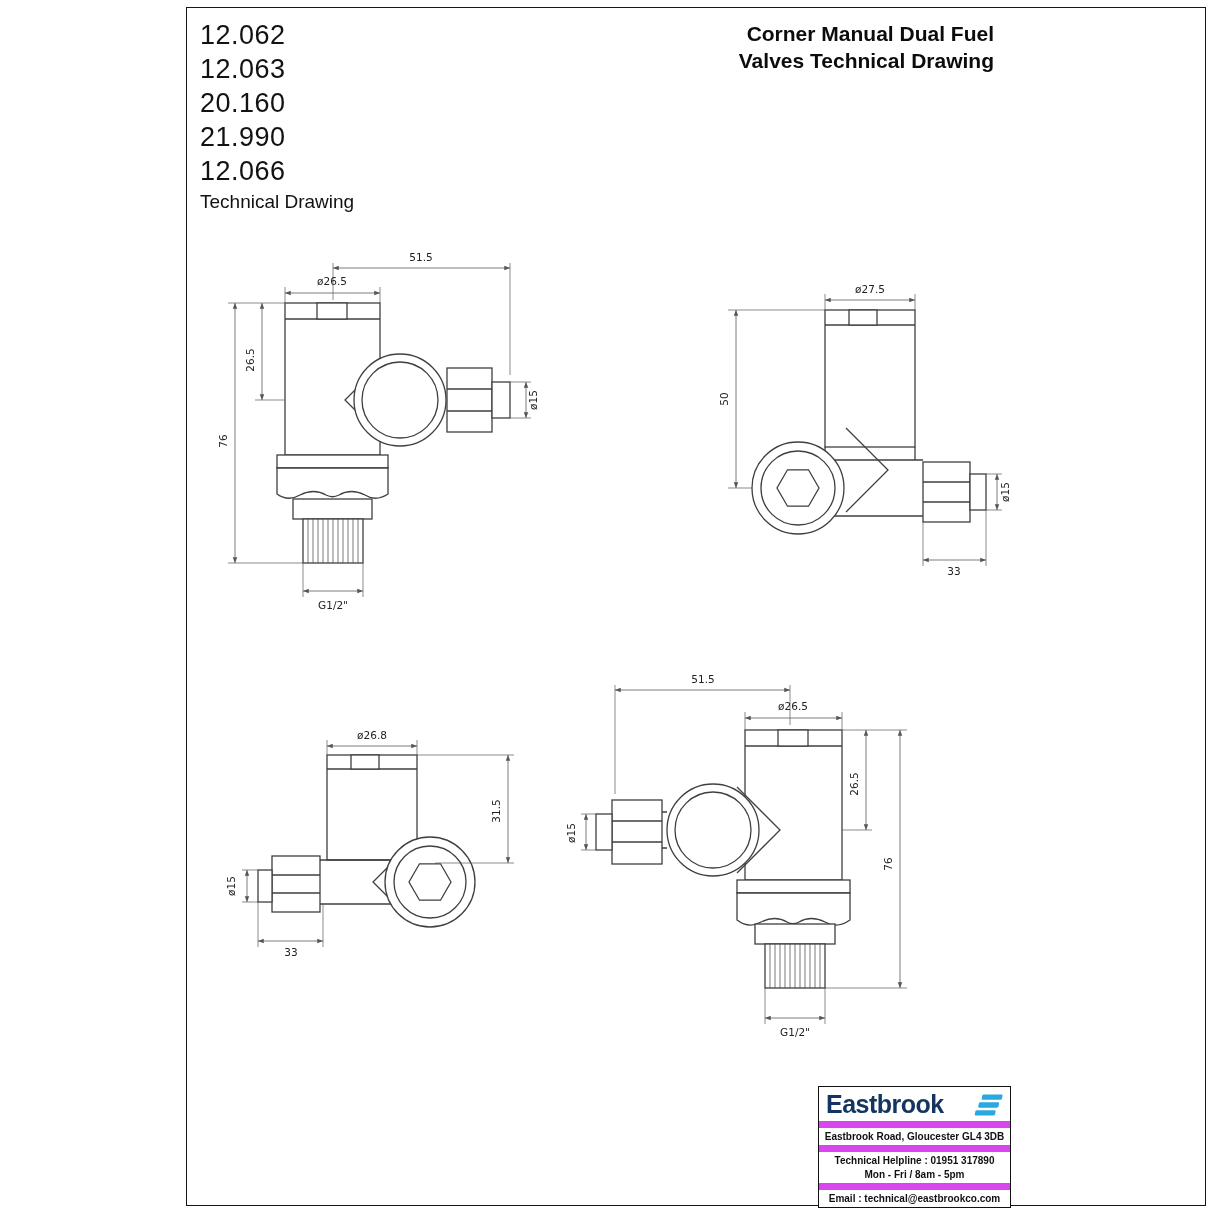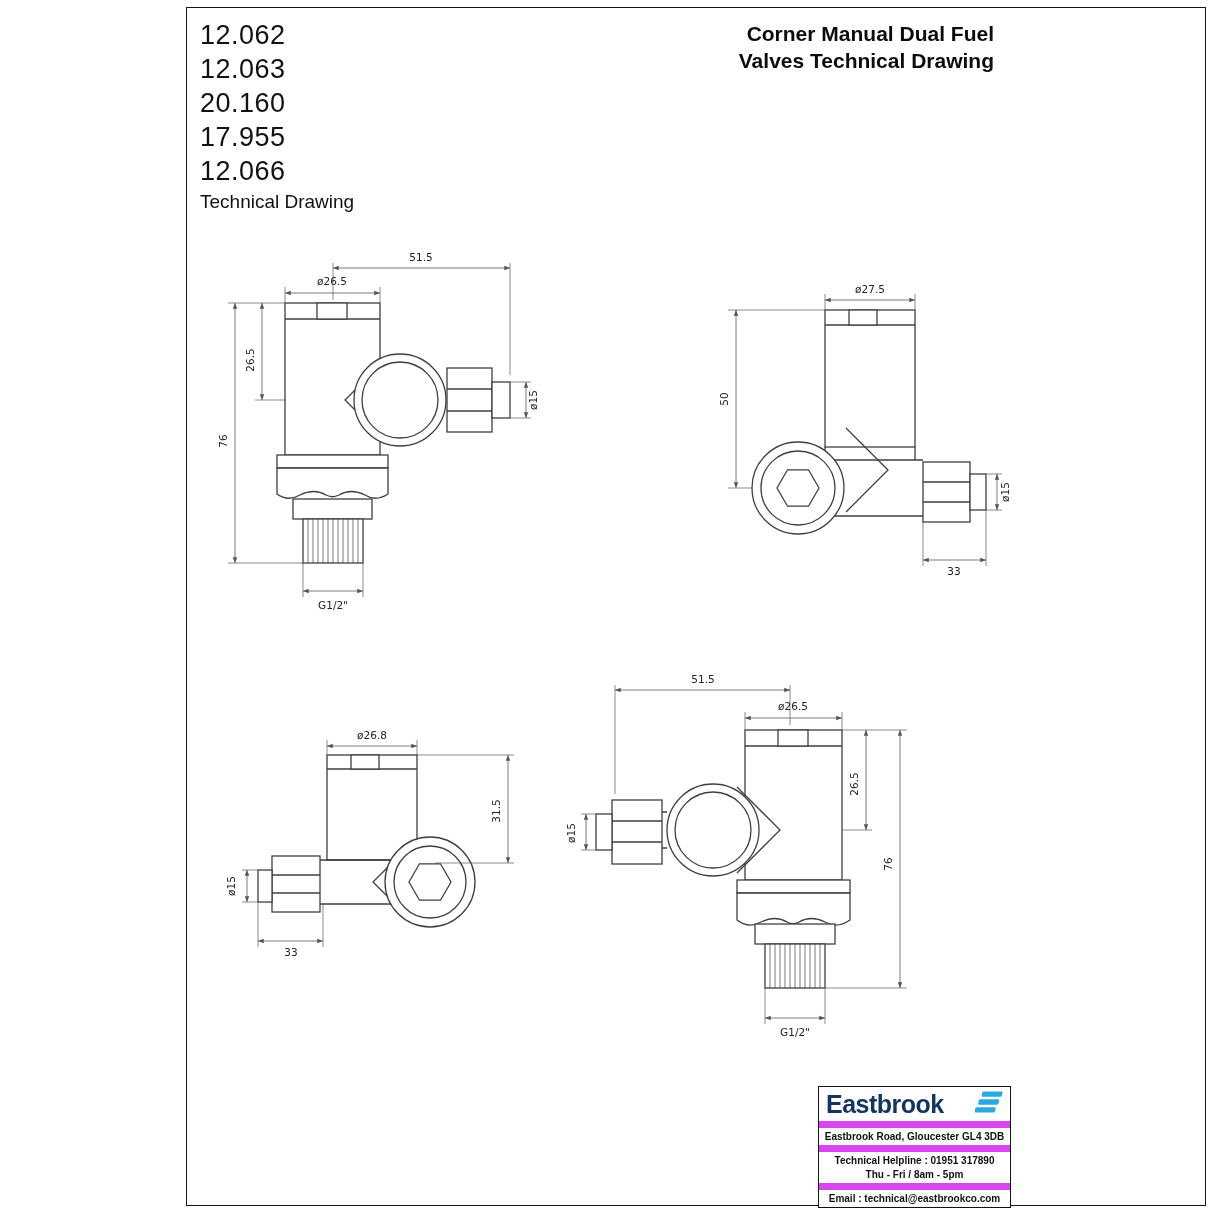--- a/index.html
+++ b/index.html
@@ -11,36 +11,36 @@
   .title{position:absolute;top:20px;right:220px;text-align:right;font-weight:bold;font-size:21px;line-height:27px;color:#0c0c0c;margin-left:28px;}
   .dwg{position:absolute;}
   .dwg svg{display:block;overflow:visible;}
   .ln{stroke:#3f3f3f;stroke-width:1.3;fill:none;}
   .lnf{stroke:#3f3f3f;stroke-width:1.3;fill:#ffffff;}
   .th{stroke:#3f3f3f;stroke-width:0.7;fill:none;}
   .dim{stroke:#5a5a5a;stroke-width:0.8;fill:none;}
   .ext{stroke:#5a5a5a;stroke-width:0.7;fill:none;}
   text.dtxt{font-family:"DejaVu Sans",sans-serif;font-size:10.5px;fill:#222;text-anchor:middle;}
   .footer-box{position:absolute;left:818px;top:1086px;width:193px;border:1.6px solid #111;background:#fff;box-sizing:border-box;}
-  .brand-row{display:flex;justify-content:space-between;padding:3px 7px 2px 7px;}
+  .brand-row{display:flex;align-items:center;justify-content:space-between;padding:3px 7px 2px 7px;}
   .brand{font-weight:800;font-size:25px;letter-spacing:-0.5px;color:#14355f;}
   .f-line{font-size:10px;font-weight:600;text-align:center;padding:3px 2px;color:#101010;}
   .f-sep{border-top:7px solid #d946ef;}
   .f-nosep{padding-top:0;}
 </style>
 </head>
 <body>
 
 <div class="frame"></div>
 
 <div class="codes">
   <div class="code">12.062</div>
   <div class="code">12.063</div>
   <div class="code">20.160</div>
-  <div class="code">17.955</div>
+  <div class="code">21.990</div>
   <div class="code">12.066</div>
   <div class="caption">Technical Drawing</div>
 </div>
 
 <div class="title">
   <div>Corner Manual Dual Fuel</div>
   <div>Valves Technical Drawing</div>
 </div>
 
 <div class="dwg" style="left:215px;top:245px;">
@@ -225,15 +225,15 @@
     <svg width="30" height="24" viewBox="0 0 34 26">
       <g transform="skewX(-12)" fill="#2aa9e0">
         <rect x="11" y="1" width="23" height="6" rx="1.5"></rect>
         <rect x="9" y="10" width="23" height="6" rx="1.5"></rect>
         <rect x="7" y="19" width="23" height="6" rx="1.5"></rect>
       </g>
     </svg>
   </div>
   <div class="f-line f-sep">Eastbrook Road, Gloucester GL4 3DB</div>
   <div class="f-line f-sep">Technical Helpline : 01951 317890</div>
-  <div class="f-line f-nosep">Thu - Fri / 8am - 5pm</div>
+  <div class="f-line f-nosep">Mon - Fri / 8am - 5pm</div>
   <div class="f-line f-sep">Email : technical@eastbrookco.com</div>
 </div>
 
 </body></html>

